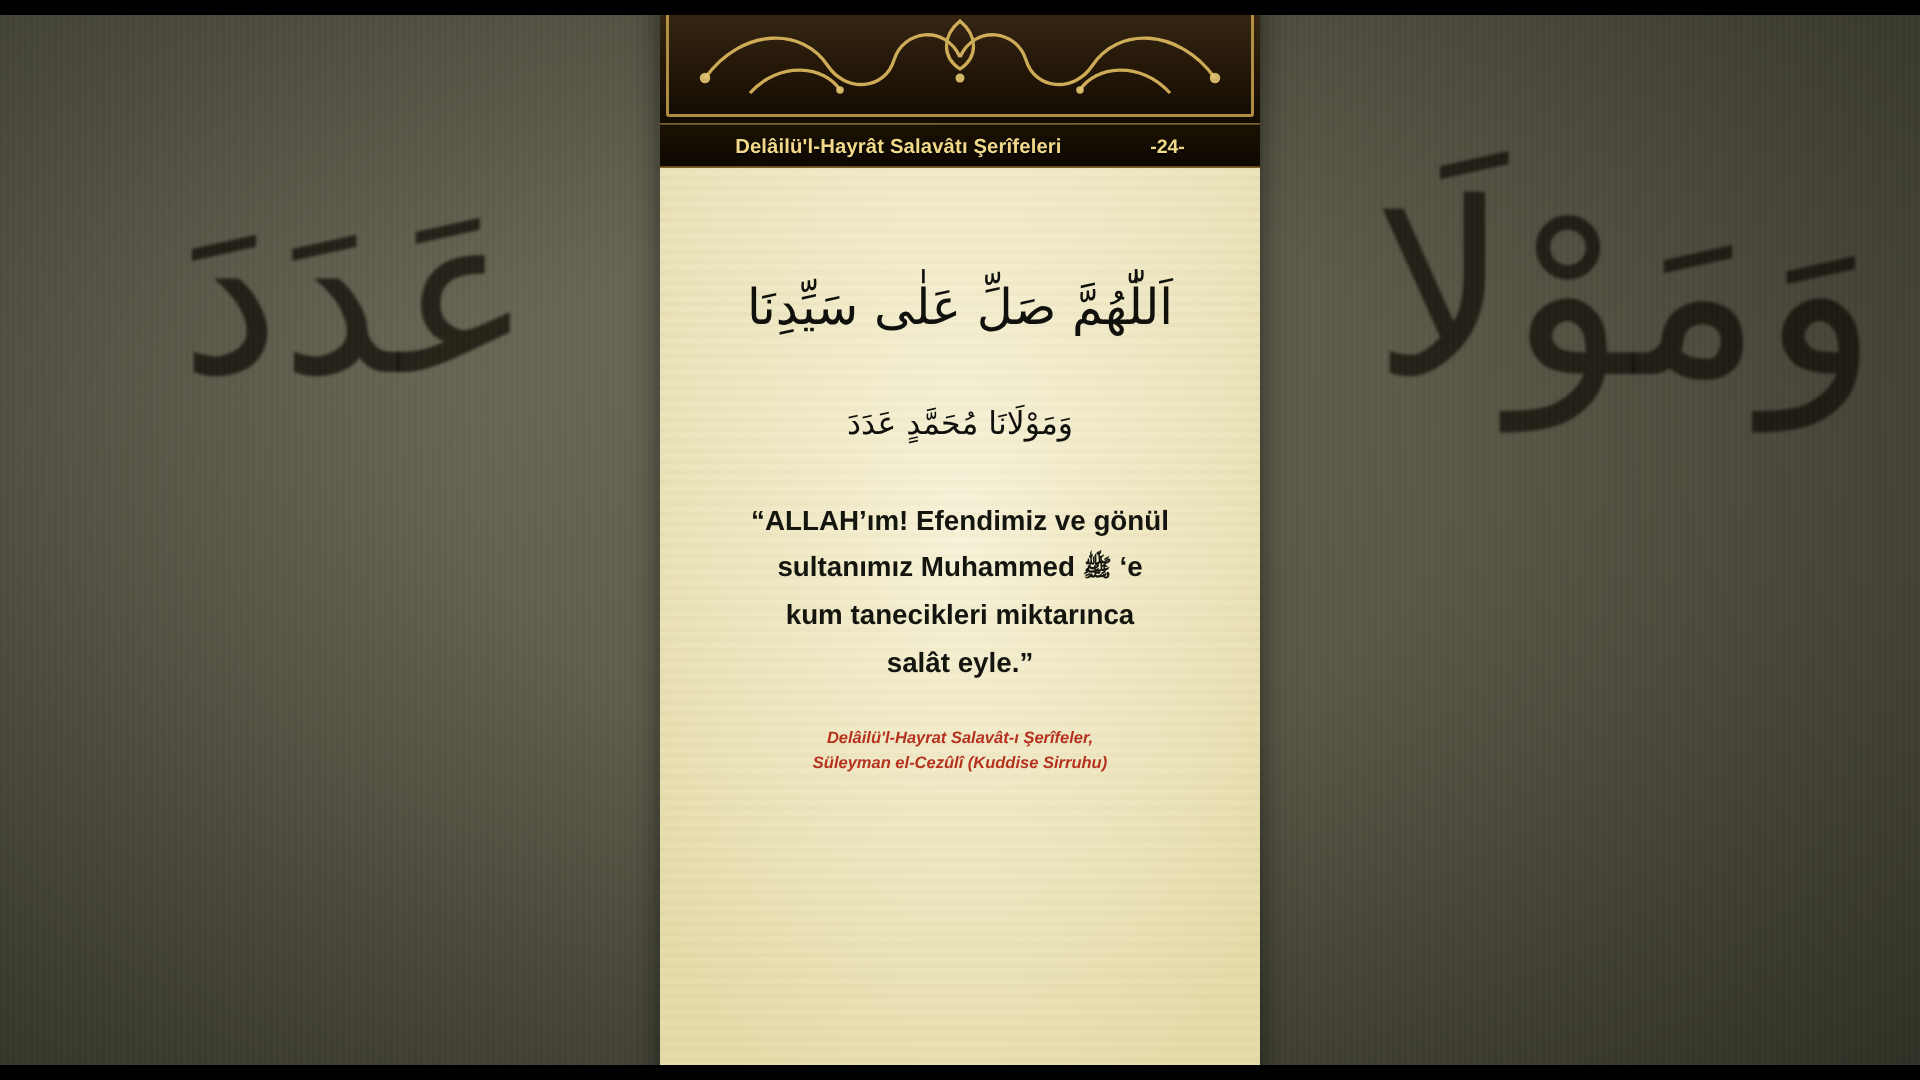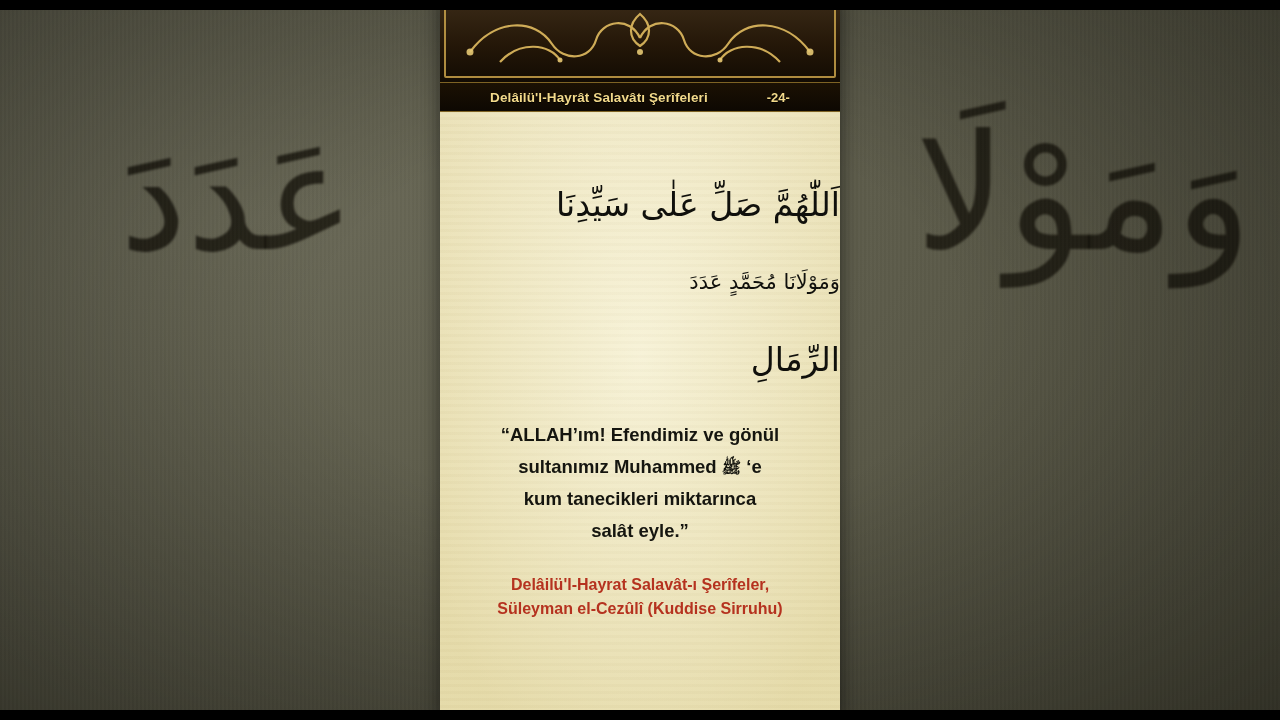--- a/index.html
+++ b/index.html
@@ -160,20 +160,21 @@
     position: absolute;
     left: 0; top: 0; right: 0; bottom: 0;
     background: radial-gradient(ellipse at 50% 40%, rgba(255,255,255,.35) 0%, rgba(190,170,105,.20) 85%);
     pointer-events: none;
   }
 
   .arabic {
     position: relative;
     z-index: 2;
     direction: rtl;
+    text-align: center;
     font-family: "DejaVu Sans", sans-serif;
     color: #10100c;
     line-height: 1.9;
   }
   .arabic .ln1 { font-size: 33px; margin-top: 62px; }
   .arabic .ln2 { font-size: 21px; margin-top: 26px; }
   .arabic .ln3 { font-size: 33px; margin-top: 26px; }
 
   .translation {
     position: relative;
@@ -189,23 +190,24 @@
     font-family: "DejaVu Sans", sans-serif;
     font-size: 16px;
   }
 
   .source {
     position: relative;
     z-index: 2;
     margin: 26px 20px 0 20px;
     text-align: center;
     color: #b5321f;
-    font-size: 16px;
+    font-size: 11px;
     font-weight: bold;
     line-height: 1.55;
+    font-style: italic;
   }
   .source .line2 { display: block; }
 
   
   .panel-fade {
     position: absolute;
     left: 0;
     bottom: 0;
     width: 400px;
     height: 10px;
@@ -252,21 +254,20 @@
     <div class="band">
       <span class="title">Delâilü'l-Hayrât Salavâtı Şerîfeleri</span>
       <span class="pageno">-24-</span>
     </div>
 
     <div class="paper">
 
       <div class="arabic">
         <div class="ln1">اَللّٰهُمَّ صَلِّ عَلٰى سَيِّدِنَا</div>
         <div class="ln2">وَمَوْلَانَا مُحَمَّدٍ عَدَدَ</div>
-        <div class="ln3">الرِّمَالِ</div>
       </div>
 
       <div class="translation">
         <div>“ALLAH’ım! Efendimiz ve gönül</div>
         <div>
           <span>sultanımız Muhammed</span>
           <span class="pbuh">ﷺ</span>
           <span>‘e</span>
         </div>
         <div>kum tanecikleri miktarınca</div>

